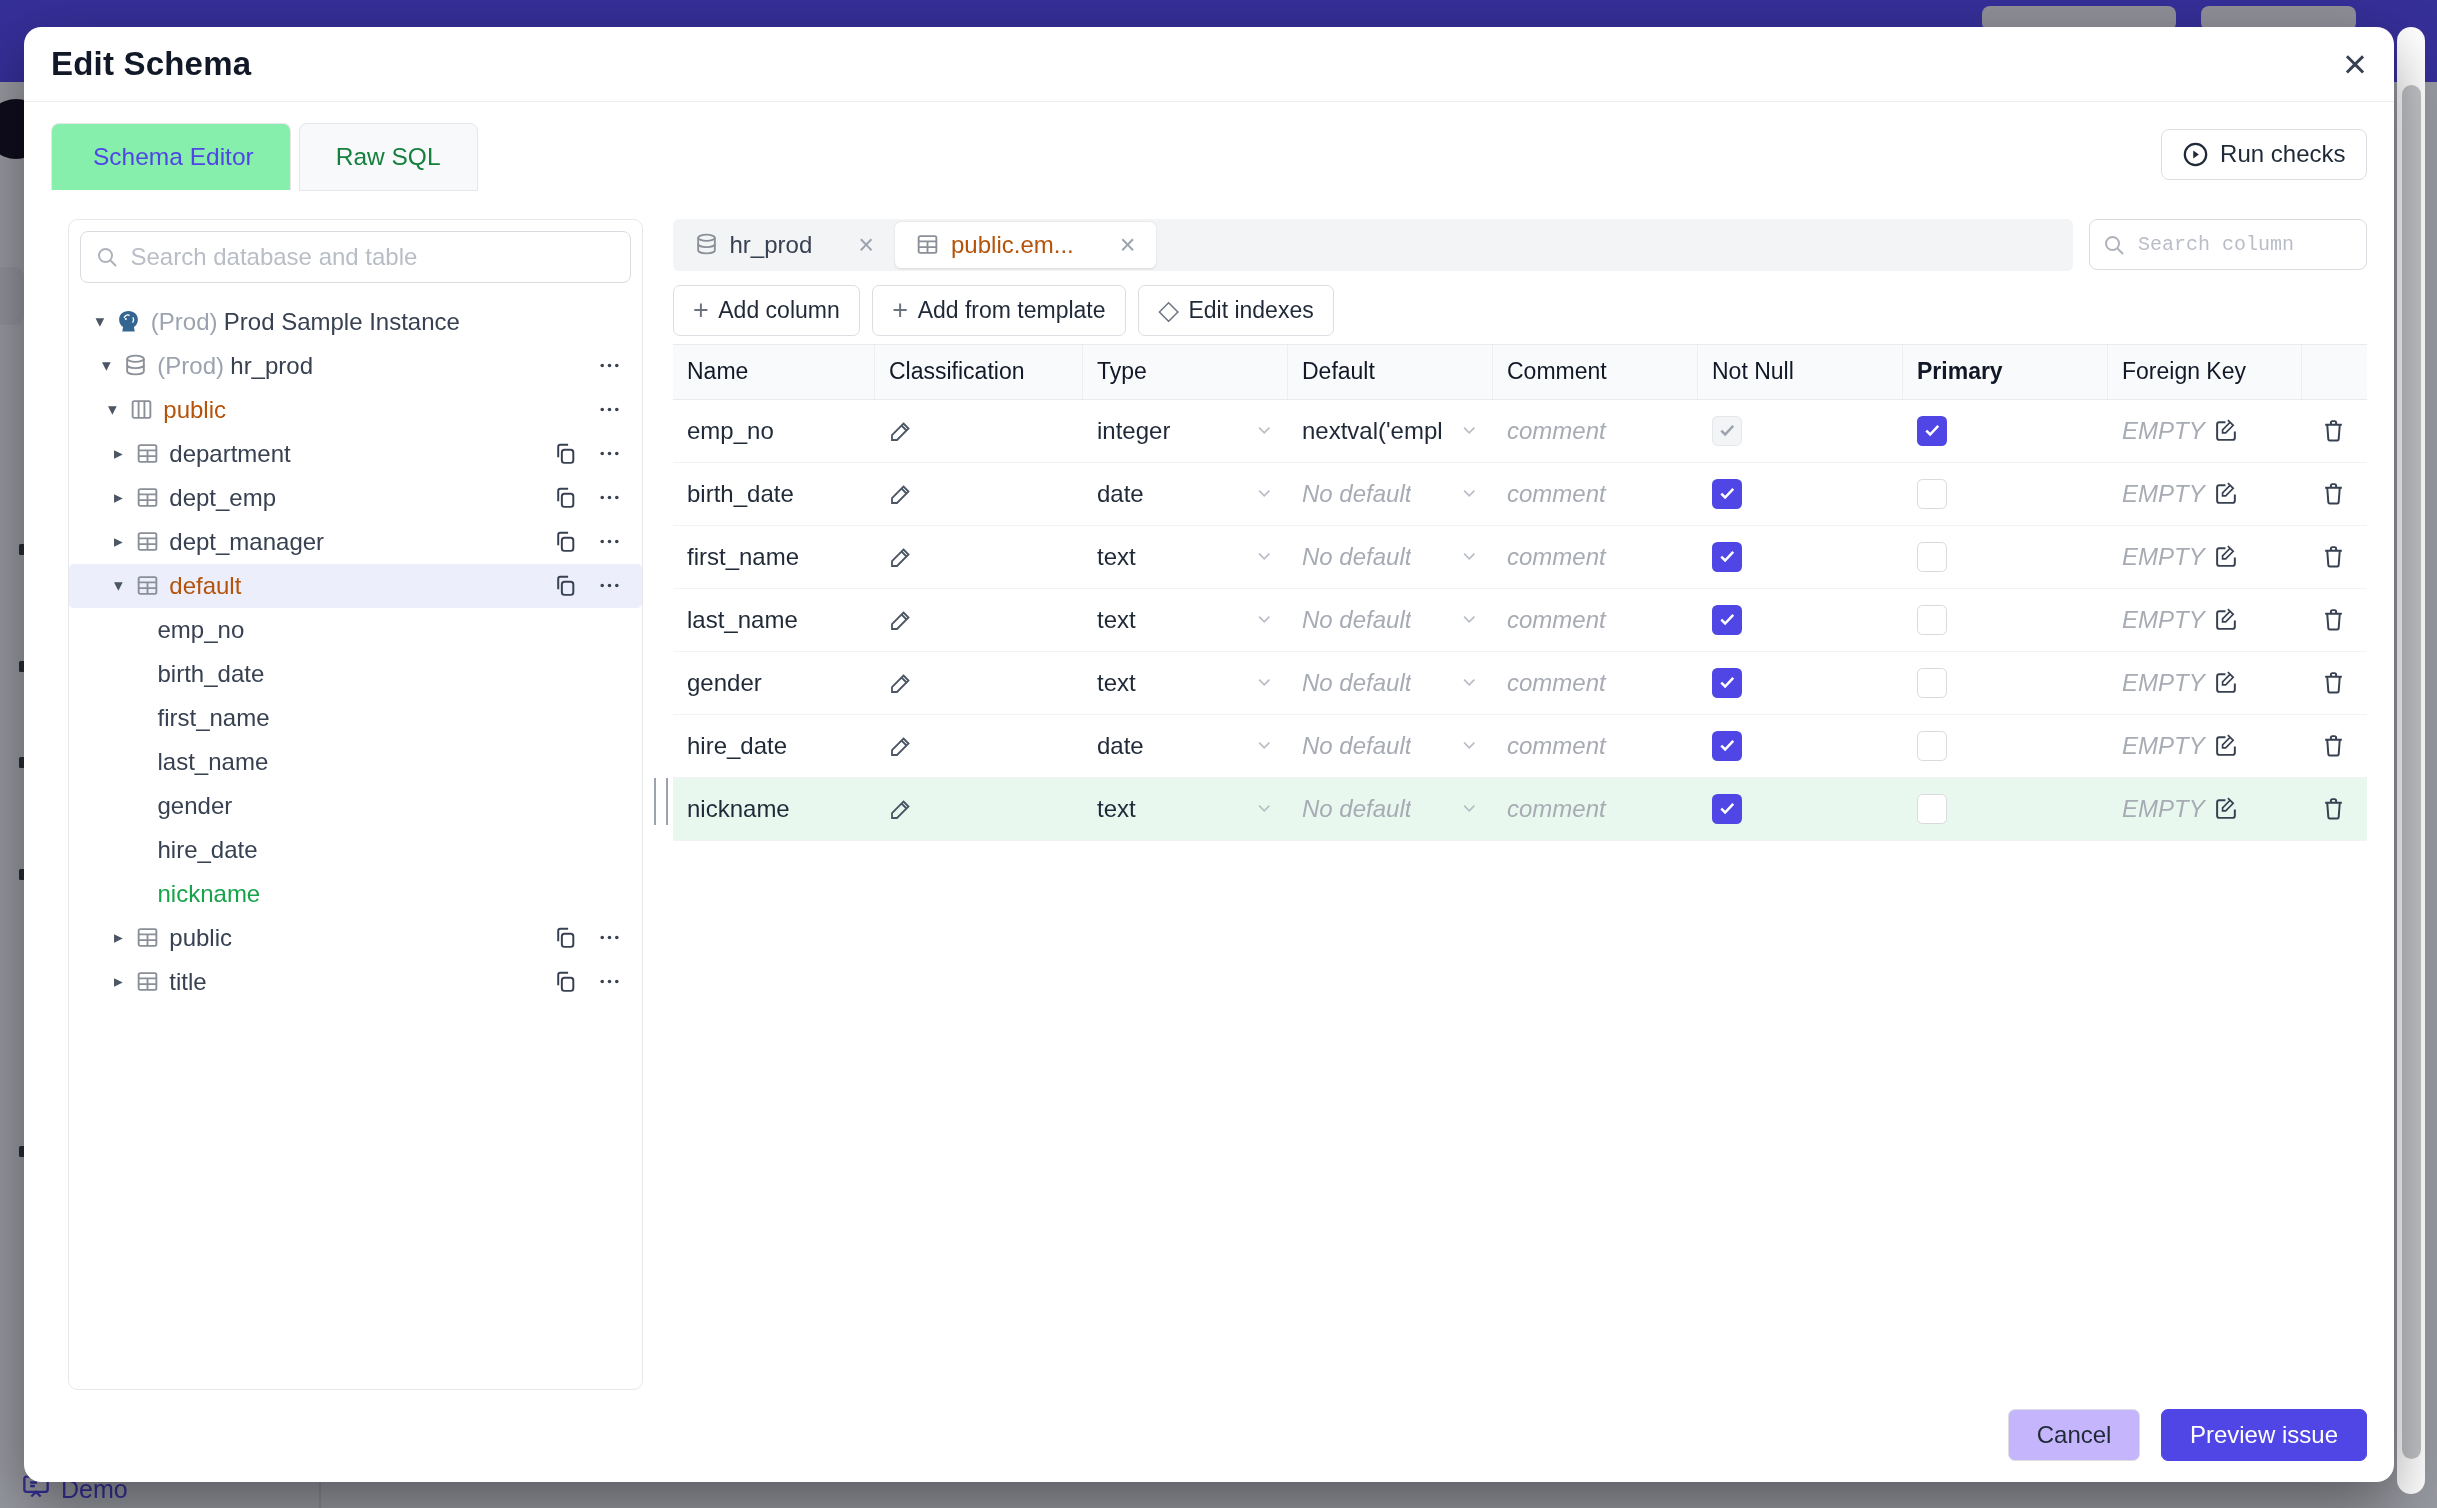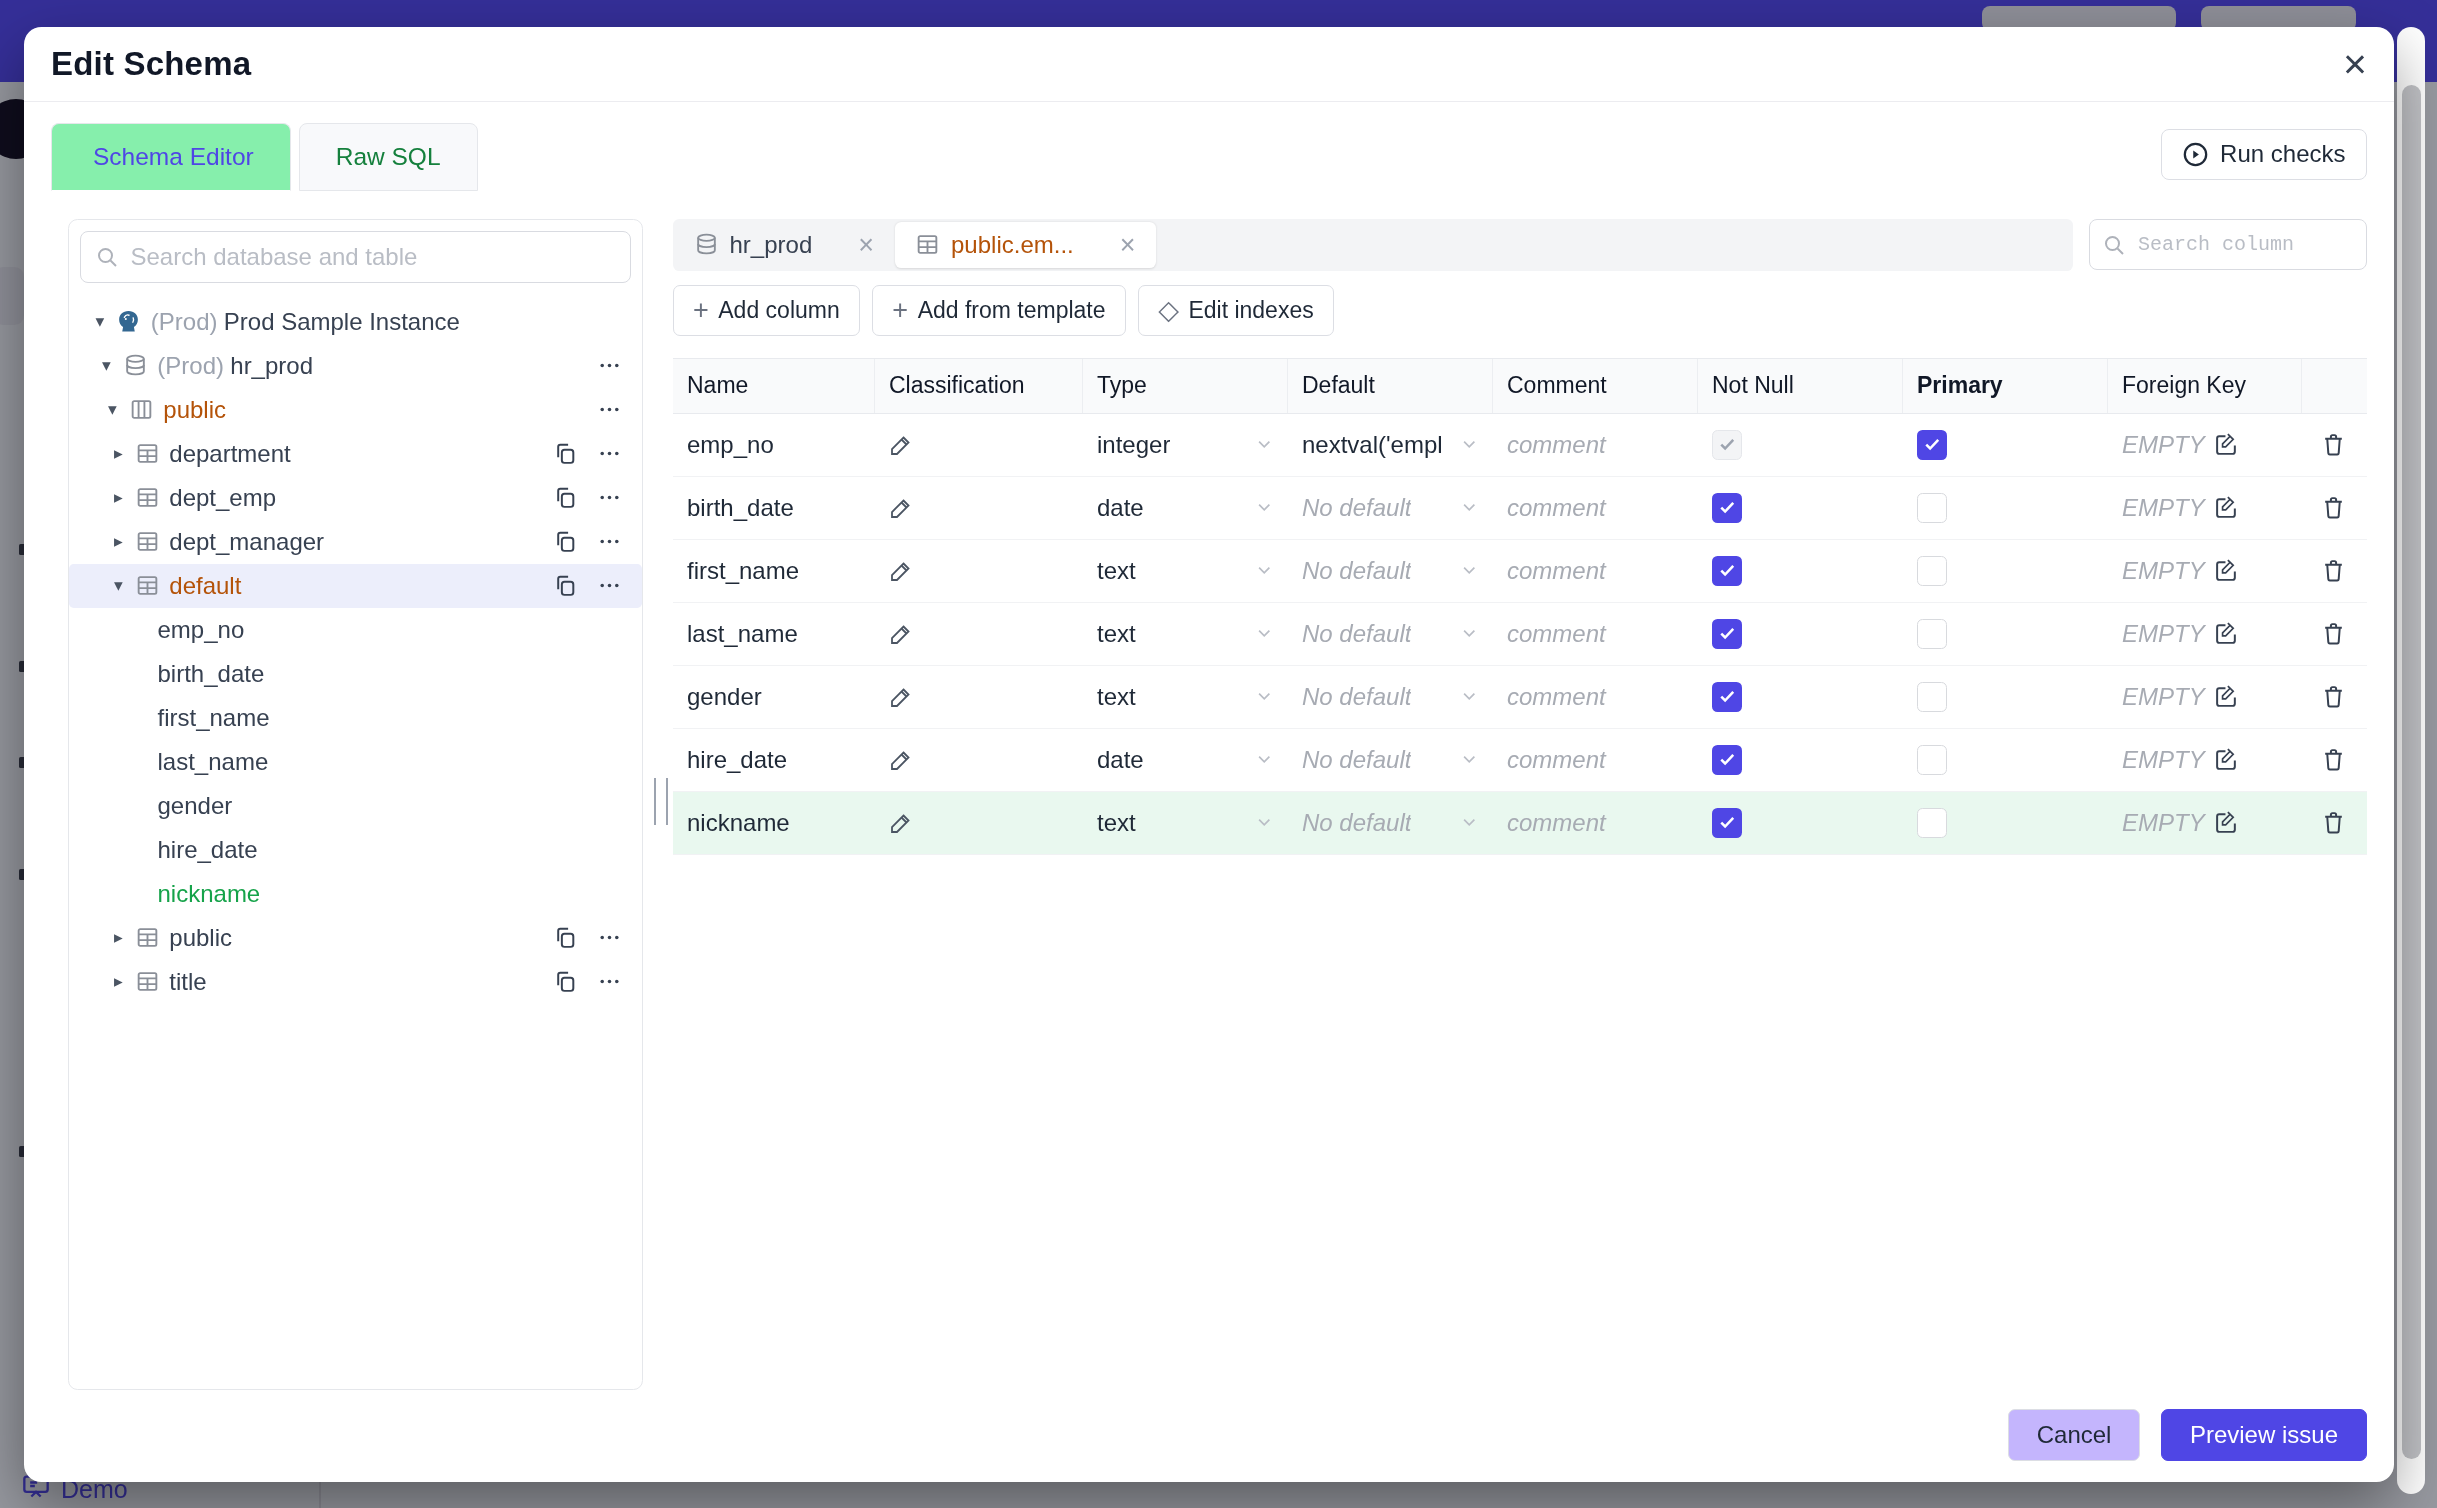--- a/index.html
+++ b/index.html
@@ -89,21 +89,21 @@
     gap:9.5px;padding:0 12.6px;background:#fff;flex:none;}
   .col-search input{border:none;outline:none;font-size:20px;width:100%;color:#8b5cf6;font-family:Liberation Mono, monospace;}
   .col-search input::placeholder{color:#b9bdc5;}
 
   .actions-row{display:flex;gap:12.6px;margin-top:14px;flex:none;}
   .action-btn{height:49px;display:flex;align-items:center;gap:9.5px;padding:0 19px;background:#fff;
     border:0.8px solid #dcdee4;border-radius:7px;font-size:23px;color:#1f2937;cursor:pointer;}
   .action-btn .sym{color:#6b7280;font-size:27px;line-height:24px;}
 
   
-  .grid{margin-top:22px;flex:none;}
+  .grid{margin-top:8px;flex:none;}
   .grid-header{display:flex;height:54px;background:#f9fafb;border-top:0.8px solid #e8eaee;border-bottom:0.8px solid #e8eaee;}
   .gh-cell{display:flex;align-items:center;padding-left:14px;font-size:23px;font-weight:500;color:#111827;
     border-right:0.8px solid #eceef1;box-sizing:border-box;}
   .gh-cell:last-child{border-right:none;}
   .grid-row{display:flex;height:62px;border-bottom:0.8px solid #f1f2f4;background:#fff;align-items:center;}
   .grid-row.highlight{background:#e9f8ef;}
   .g-cell{display:flex;align-items:center;padding-left:14px;box-sizing:border-box;font-size:24px;color:#1f2937;}
   .c-name{width:202px;}.c-class{width:208px;}.c-type{width:205px;}.c-default{width:205px;}
   .c-comment{width:205px;}.c-notnull{width:205px;}.c-primary{width:205px;font-weight:bold;}.c-fk{width:194px;}.c-del{width:63px;padding-left:0;justify-content:center;}
   .sel-wrap{display:flex;align-items:center;justify-content:space-between;width:100%;padding-right:14px;}

